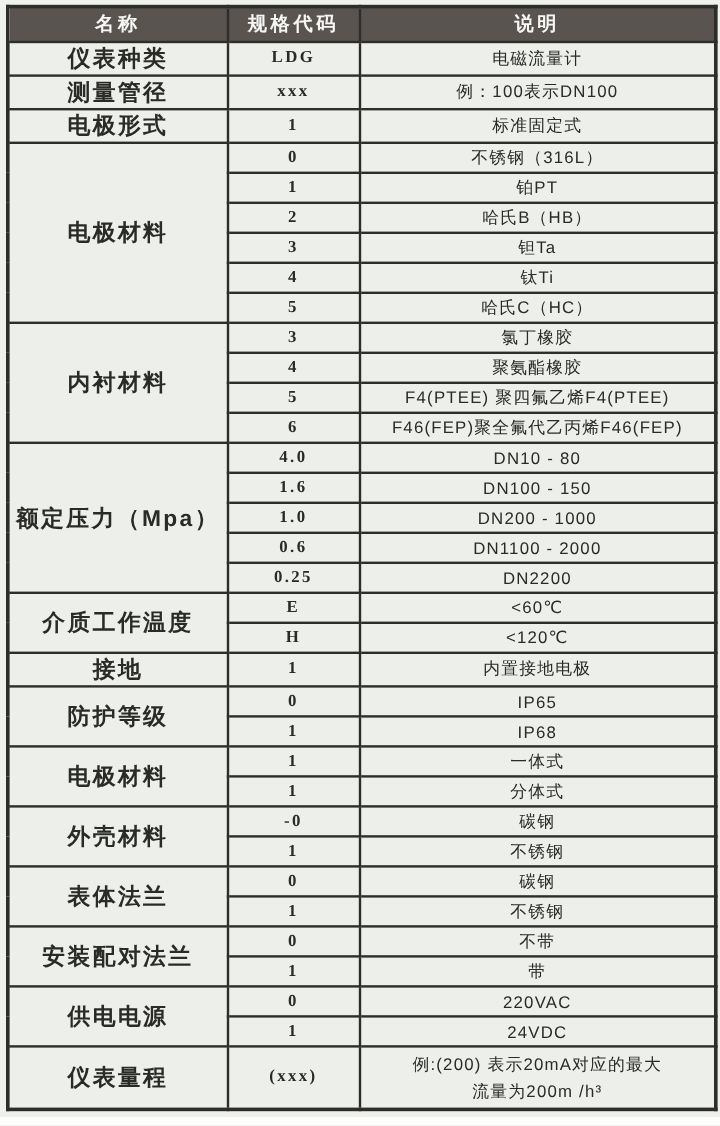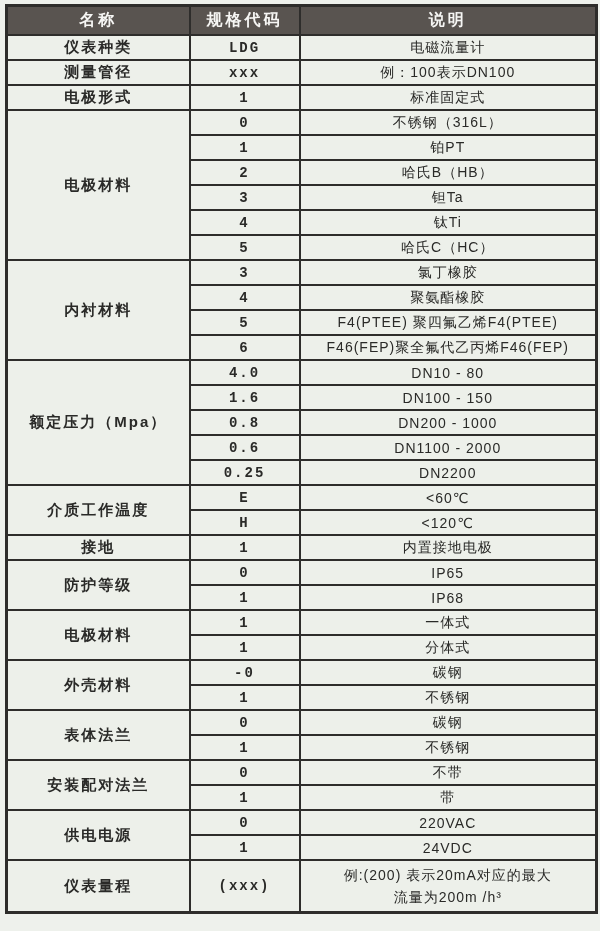--- a/index.html
+++ b/index.html
@@ -40,25 +40,25 @@
   thead th {
     background: #595450;
     color: #f6f6f4;
     height: 27px;
     font-size: 16px;
     letter-spacing: 3px;
     font-weight: bold;
   }
   tbody td { height: 23px; }
   td.name-cell {
-    font-size: 15px;
+    font-size: 19px;
     letter-spacing: 2px;
   }
   td.code-cell {
-    font-family: Liberation Mono, monospace;
+    font-family: Liberation Serif, serif;
     font-size: 14px;
     letter-spacing: 2px;
   }
   td.desc-cell {
     font-size: 14px;
     letter-spacing: 1px;
   }
   td.desc-cell .latin, td.desc-cell { font-weight: normal; }
   tr.tall-row td { height: 50px; }
   td.desc-multiline { white-space: normal; line-height: 22px; }
@@ -153,21 +153,21 @@
       <tr>
         <td class="name-cell" rowspan="5">额定压力（Mpa）</td>
         <td class="code-cell">4.0</td>
         <td class="desc-cell">DN10 - 80</td>
       </tr>
       <tr>
         <td class="code-cell">1.6</td>
         <td class="desc-cell">DN100 - 150</td>
       </tr>
       <tr>
-        <td class="code-cell">0.8</td>
+        <td class="code-cell">1.0</td>
         <td class="desc-cell">DN200 - 1000</td>
       </tr>
       <tr>
         <td class="code-cell">0.6</td>
         <td class="desc-cell">DN1100 - 2000</td>
       </tr>
       <tr>
         <td class="code-cell">0.25</td>
         <td class="desc-cell">DN2200</td>
       </tr>

